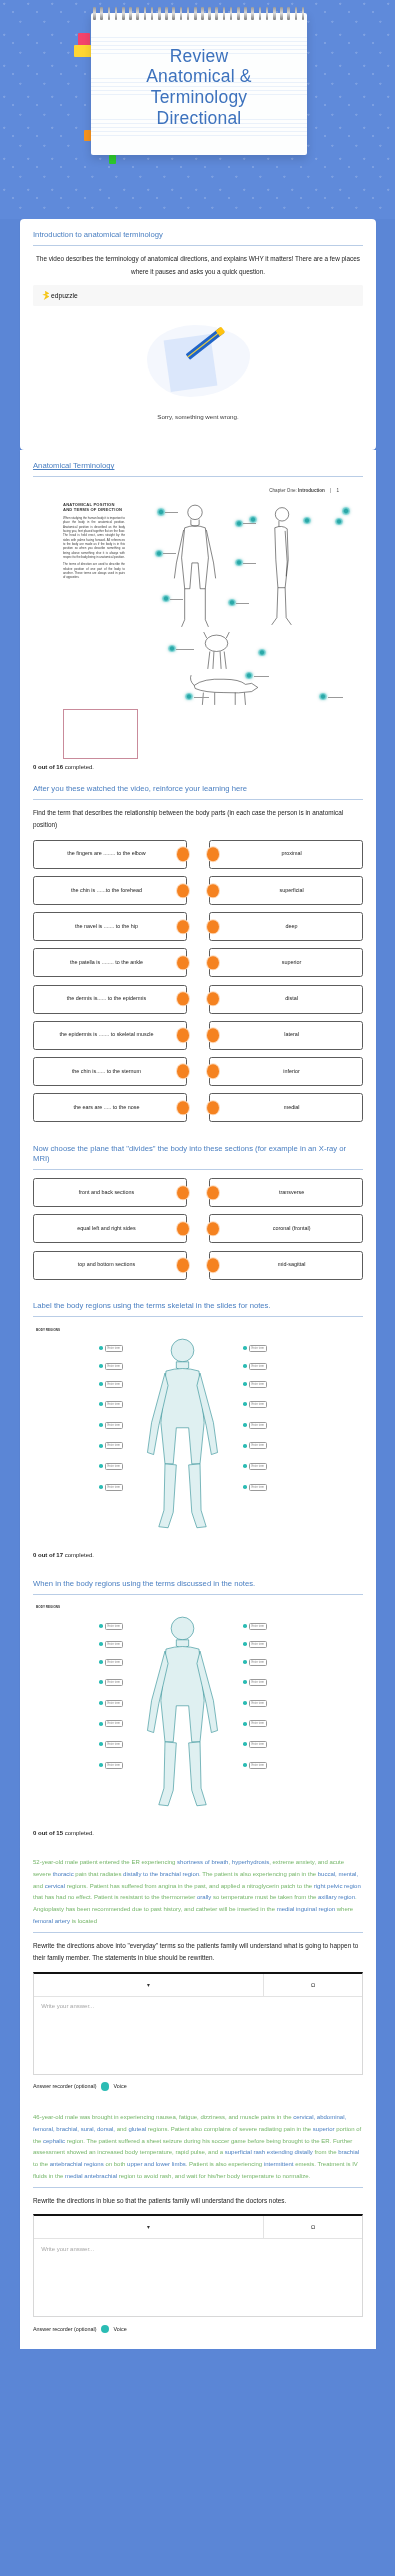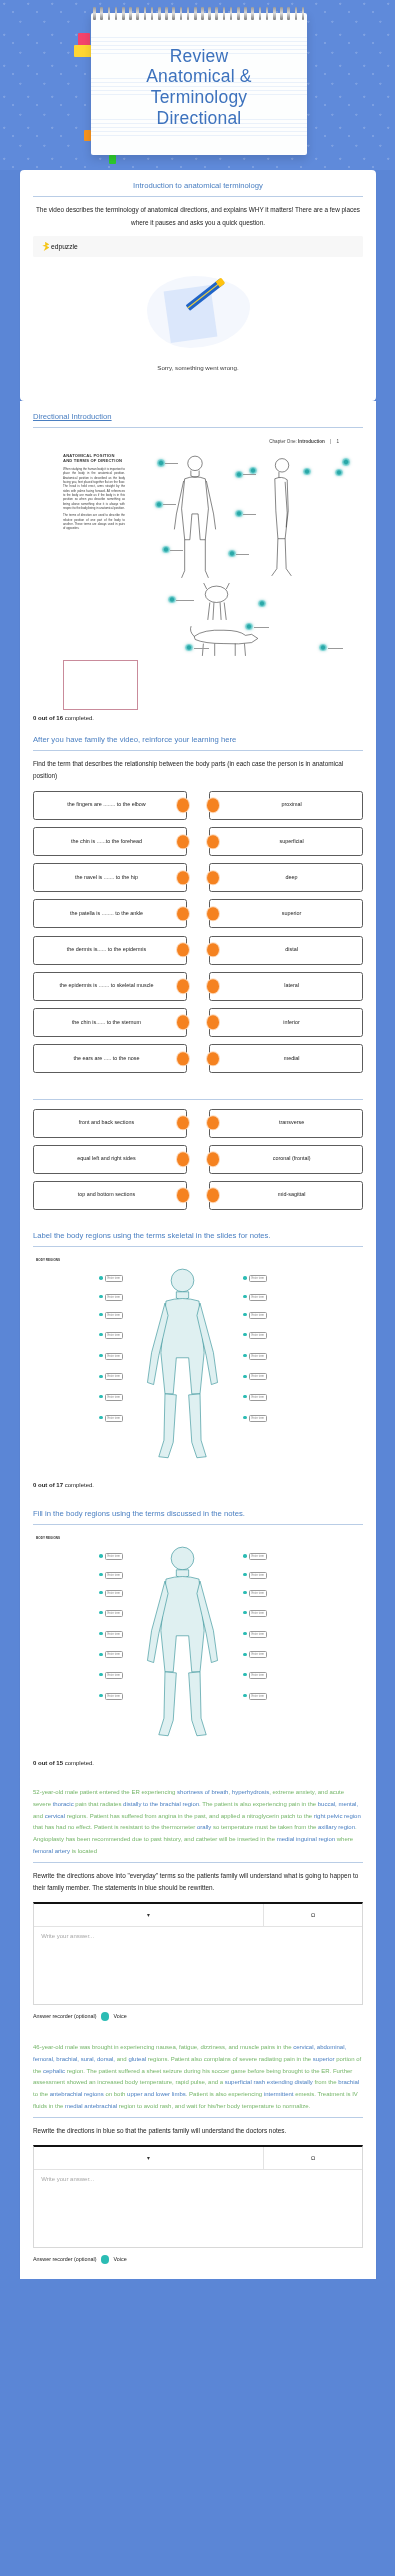--- a/index.html
+++ b/index.html
@@ -8,21 +8,21 @@
     width:396px;
     font-family: "Liberation Sans", sans-serif;
     background:#5b86d6;
     color:#333;
   }
   .page { width:396px; position:relative; }
 
   
   .hero {
     position:relative;
-    height:170px;
+    height:219px;
     background:
       radial-gradient(circle at 18% 12%, rgba(255,255,255,.20) 0 1px, transparent 1.3px),
       radial-gradient(circle at 55% 38%, rgba(255,255,255,.18) 0 1px, transparent 1.3px),
       radial-gradient(circle at 85% 70%, rgba(255,255,255,.18) 0 1px, transparent 1.3px),
       linear-gradient(#5f8ada,#5f8ada);
     background-size: 24px 31px, 24px 31px, 24px 31px, 100% 100%;
     overflow:hidden;
   }
   .notepad {
     position:absolute; left:91px; top:13.4px; width:216px; height:142px;
@@ -44,21 +44,21 @@
   .tab.orange { left:84px; top:130px; width:7.2px; height:11.3px; background:#f7941e; }
   .tab.green  { left:109px; top:155px; width:7.2px; height:9.3px; background:#2ecc2e; }
 
   
   .card {
     background:#fff; margin:0 19.6px; border-radius:4.1px; padding:11.3px 13.4px 10.3px;
     box-shadow:0 0.5px 1.5px rgba(0,0,0,.08);
   }
   .card.flush { border-radius:0; }
   .card-h {
-    color:#4a7fc1; font-size:7.7px; line-height:1.35; text-align:center; font-weight:400;
+    color:#4a7fc1; font-size:7.7px; line-height:1.35; font-weight:400;
   }
   .card-h.left { text-align:left; }
   .card-h.link { text-decoration:underline; }
   .rule { border:0; border-top:0.5px solid #b9cde6; margin:4.6px 0 7.2px; }
   .body-text { font-size:6.4px; line-height:1.9; color:#222; text-align:center; }
   .body-text.left { text-align:left; }
 
   
   .edp-bar { background:#f7f7f7; border-radius:1.5px; padding:5.7px 9.3px; margin:7.2px 0 0; }
   .edp-logo { display:flex; align-items:center; gap:1.5px; font-size:6.7px; color:#111; }
@@ -209,21 +209,21 @@
         <span class="edp-sheet"></span>
         <span class="edp-pencil">
             <i></i>
           </span>
       </div>
       <div class="edp-err">Sorry, something went wrong.</div>
     </div>
   </div>
 
   <div class="card flush" style="padding-bottom:3.1px;">
-    <div class="card-h left link">Directional Introduction</div>
+    <div class="card-h left link">Anatomical Terminology</div>
     <hr class="rule">
 
     <div class="chapter-line">
       <span>Chapter One:</span>
       <b>Introduction</b>
       <span class="pg">1</span>
     </div>
 
     <div class="diagram">
       <div class="txtcol">
@@ -307,21 +307,21 @@
     </div>
 
     <div class="empty-box" style="position:relative;left:30px;width:75px;height:50px;"></div>
 
     <div class="completed">
       <b>0 out of 16</b><span> completed.</span>
     </div>
   </div>
 
   <div class="card flush">
-    <div class="card-h left">After you have family the video, reinforce your learning here</div>
+    <div class="card-h left">After you these watched the video, reinforce your learning here</div>
     <hr class="rule">
     <div class="body-text left">Find the term that describes the relationship between the body parts (in each case the person is in anatomical position)</div>
     <div class="match-grid" id="match-grid-1">
         <div class="m-cell left">
           <div class="m-box">the fingers are ........ to the elbow</div>
           <span class="knob"></span>
         </div>
         <div class="m-cell right">
           <div class="m-box">proximal</div>
           <span class="knob"></span>
@@ -379,20 +379,21 @@
           <span class="knob"></span>
         </div>
         <div class="m-cell right">
           <div class="m-box">medial</div>
           <span class="knob"></span>
         </div>
       </div>
   </div>
 
   <div class="card flush">
+    <div class="card-h left">Now choose the plane that "divides" the body into these sections (for example in an X-ray or  MRI)</div>
     <hr class="rule">
     <div class="match-grid" id="match-grid-2">
         <div class="m-cell left">
           <div class="m-box">front and back sections</div>
           <span class="knob"></span>
         </div>
         <div class="m-cell right">
           <div class="m-box">transverse</div>
           <span class="knob"></span>
         </div>
@@ -465,21 +466,21 @@
         <span class="lbl-check" style="left: 210px; top: 140px;"></span>
         <div class="lbl-box" style="left: 216px; top: 160px;">Enter term</div>
         <span class="lbl-check" style="left: 210px; top: 161px;"></span>
       </div>
     <div class="completed">
       <b>0 out of 17</b><span> completed.</span>
     </div>
   </div>
 
   <div class="card flush">
-    <div class="card-h left">Fill in the body regions using the terms discussed in the notes.</div>
+    <div class="card-h left">When in the body regions using the terms discussed in the notes.</div>
     <hr class="rule">
     <div class="labelwrap" id="labelwrap-2" style="height:222px;">
       <div class="fig" style="left:3.1px;top:3.1px;width:62px;font-size:3.1px;line-height:1.45;color:#333;">
         <b>BODY REGIONS</b>
       </div>
       <svg class="fig" style="left:103px;top:10.3px;" viewBox="0 0 180 390" width="93" height="201" aria-hidden="true">
         <g fill="#dff0f1" stroke="#2f8f95" stroke-width="1.2">
           <circle cx="90" cy="30" r="22"></circle>
           <path d="M78 52 L78 64 Q90 72 102 64 L102 52 Z"></path>
           <path d="M58 70 Q90 60 122 70 L132 170 L124 250 L108 250 L102 180 L78 180 L72 250 L56 250 L48 170 Z"></path>

